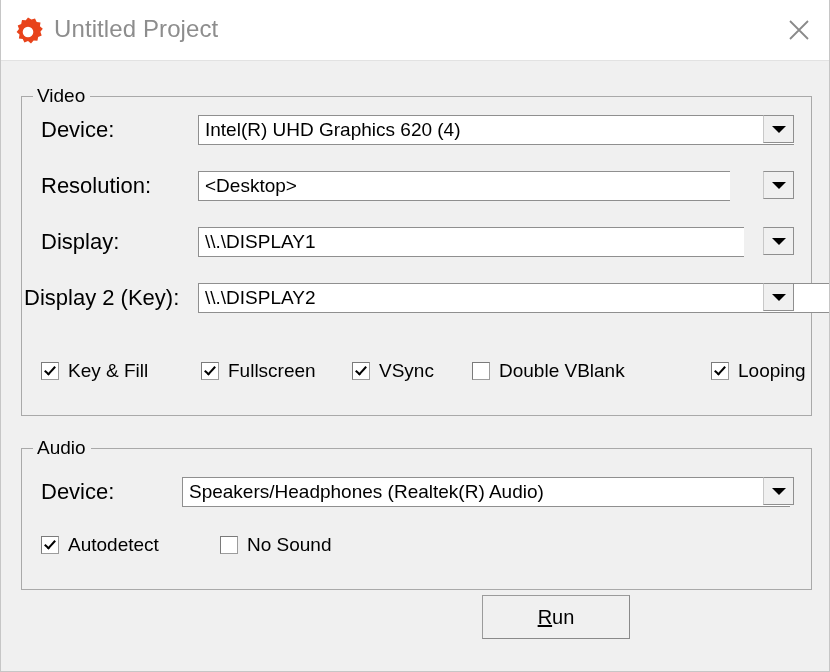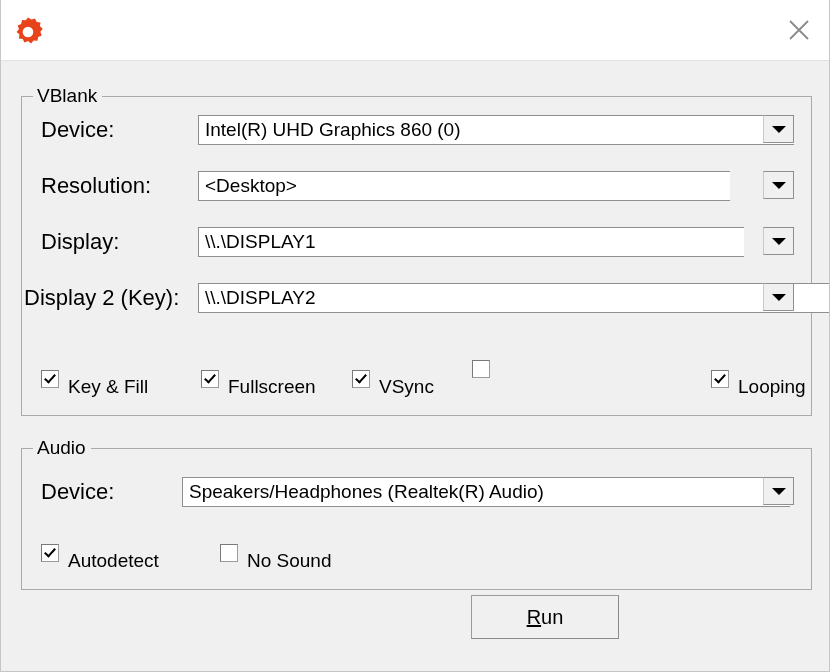--- a/index.html
+++ b/index.html
@@ -156,71 +156,72 @@
     border: solid #000000;
     border-width: 0 2px 2px 0;
     transform: rotate(42deg);
   }
   .checkbox-box.checked::after { display: block; }
   .checkbox-label {
     font-size: 19px;
     color: #000000;
     padding-left: 9px;
     line-height: 22px;
-    margin-top: 16px;
   }
 
   
   .push-button {
     position: absolute;
     height: 44px;
     box-sizing: border-box;
     background: #f0f0f0;
     border: 1px solid #9b9b9b;
     border-bottom-color: #8a8a8a;
     border-right-color: #8a8a8a;
     display: flex;
     align-items: center;
     justify-content: center;
     font-size: 20px;
     color: #000000;
     cursor: pointer;
+    margin-left: 11px;
   }
   #run-button  { left: 470px; top: 595px; width: 148px; }
   #exit-button { left: 668px; top: 595px; width: 148px; }
   .accel { text-decoration: underline; }
 </style>
 </head>
 <body>
 
 <div class="window">
 
   <div class="titlebar">
     <span class="title-icon">
       <svg width="32" height="32" viewBox="0 0 32 32">
         <path d="M16 1.6 l3.4 2.0 3.6 -1.1 1.7 3.4 3.8 0.6 -0.6 3.8 2.9 2.5 -2.4 3.0 1.3 3.6 -3.5 1.6 -0.8 3.8 -3.8 -0.2 -2.6 2.8 -3.0 -2.3 -3.6 1.3 -1.7 -3.4 -3.8 -0.6 0.6 -3.8 -2.9 -2.5 2.4 -3.0 -1.3 -3.6 3.5 -1.6 0.8 -3.8 3.8 0.2 z" fill="#E8431B"></path>
         <circle cx="16" cy="16" r="5.3" fill="#ffffff"></circle>
       </svg>
     </span>
+    <span class="title-text">Untitled Project</span>
     <div class="close-btn">
       <span>
         <svg width="26" height="26" viewBox="0 0 26 26">
           <path d="M4 4 L22 22 M22 4 L4 22" stroke="#8a8a8a" stroke-width="1.8" fill="none"></path>
         </svg>
       </span>
     </div>
   </div>
 
   <div class="groupbox" id="video-group">
-    <span class="groupbox-title">VBlank</span>
+    <span class="groupbox-title">Video</span>
 
     <span class="field-label" style="left:19px; top:22px;">Device:</span>
     <div class="combo-wrap" style="left:176px; top:18px; width:596px;">
       <div class="combo" style="left:0; top:0; width:596px;">
-        <span class="combo-value" style="max-width:556px;">Intel(R) UHD Graphics 860 (0)</span>
+        <span class="combo-value" style="max-width:556px;">Intel(R) UHD Graphics 620 (4)</span>
       </div>
       <div class="combo-btn">
         <span class="arrow-down"></span>
       </div>
     </div>
 
     <span class="field-label" style="left:19px; top:78px;">Resolution:</span>
     <div class="combo-wrap" style="left:176px; top:74px; width:596px;">
       <div class="combo" style="left:0; top:0; width:532px;">
         <span class="combo-value" style="max-width:556px;">&lt;Desktop&gt;</span>
@@ -257,20 +258,21 @@
     <div class="checkbox-item" style="left:179px; top:263px;">
       <span class="checkbox-box checked"></span>
       <span class="checkbox-label">Fullscreen</span>
     </div>
     <div class="checkbox-item" style="left:330px; top:263px;">
       <span class="checkbox-box checked"></span>
       <span class="checkbox-label">VSync</span>
     </div>
     <div class="checkbox-item" style="left:450px; top:263px;">
       <span class="checkbox-box"></span>
+      <span class="checkbox-label">Double VBlank</span>
     </div>
     <div class="checkbox-item" style="left:645px; top:263px;padding-left:44px;">
       <span class="checkbox-box checked"></span>
       <span class="checkbox-label">Looping</span>
     </div>
   </div>
 
   <div class="groupbox" id="audio-group">
     <span class="groupbox-title">Audio</span>
 

